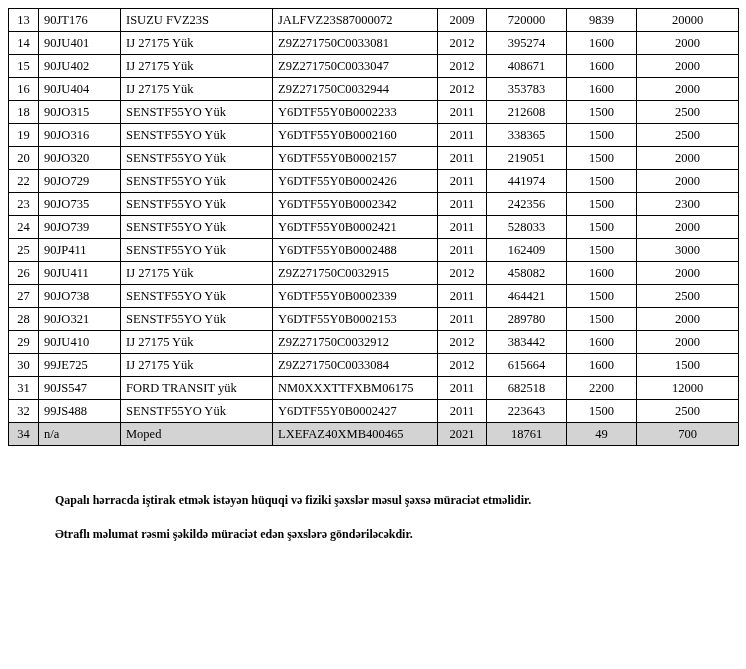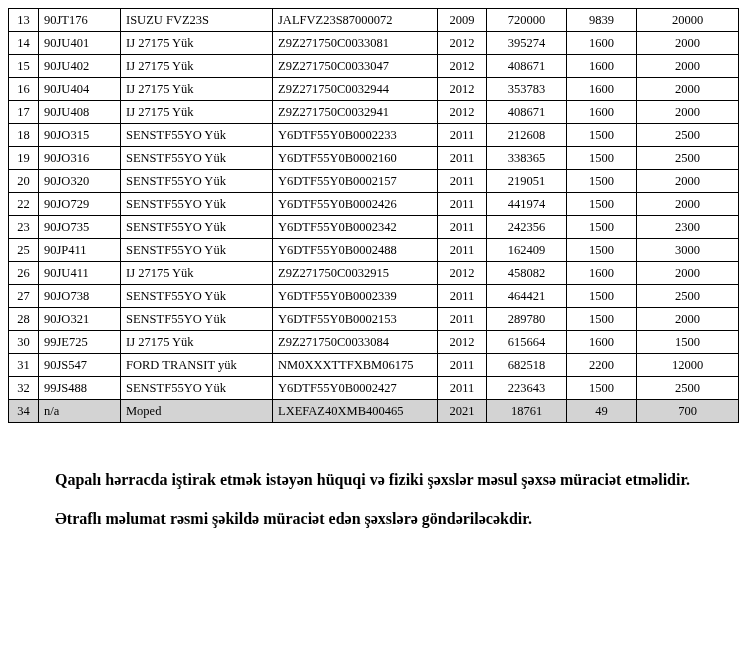--- a/index.html
+++ b/index.html
@@ -42,21 +42,21 @@
   table.vehicle-table td:nth-child(2),
   table.vehicle-table td:nth-child(3),
   table.vehicle-table td:nth-child(4) { text-align: left; padding-left: 5px; }
   tr.highlight td { background: var(--hl, #d3d3d3); }
   .notes {
     margin-top: 46px;
     padding-left: 47px;
   }
   .note {
     font-weight: bold;
-    font-size: 16px;
+    font-size: 12px;
     line-height: 1.4;
     max-width: 648px;
     margin: 16px 0 17px 0;
   }
 </style>
 </head>
 <body>
 
 <div class="page">
 
@@ -106,30 +106,20 @@
           <td>16</td>
           <td>90JU404</td>
           <td>IJ 27175 Yük</td>
           <td>Z9Z271750C0032944</td>
           <td>2012</td>
           <td>353783</td>
           <td>1600</td>
           <td>2000</td>
         </tr>
         <tr>
-          <td>17</td>
-          <td>90JU408</td>
-          <td>IJ 27175 Yük</td>
-          <td>Z9Z271750C0032941</td>
-          <td>2012</td>
-          <td>408671</td>
-          <td>1600</td>
-          <td>2000</td>
-        </tr>
-        <tr>
           <td>18</td>
           <td>90JO315</td>
           <td>SENSTF55YO Yük</td>
           <td>Y6DTF55Y0B0002233</td>
           <td>2011</td>
           <td>212608</td>
           <td>1500</td>
           <td>2500</td>
         </tr>
         <tr>
@@ -166,20 +156,30 @@
           <td>23</td>
           <td>90JO735</td>
           <td>SENSTF55YO Yük</td>
           <td>Y6DTF55Y0B0002342</td>
           <td>2011</td>
           <td>242356</td>
           <td>1500</td>
           <td>2300</td>
         </tr>
         <tr>
+          <td>24</td>
+          <td>90JO739</td>
+          <td>SENSTF55YO Yük</td>
+          <td>Y6DTF55Y0B0002421</td>
+          <td>2011</td>
+          <td>528033</td>
+          <td>1500</td>
+          <td>2000</td>
+        </tr>
+        <tr>
           <td>25</td>
           <td>90JP411</td>
           <td>SENSTF55YO Yük</td>
           <td>Y6DTF55Y0B0002488</td>
           <td>2011</td>
           <td>162409</td>
           <td>1500</td>
           <td>3000</td>
         </tr>
         <tr>
@@ -203,20 +203,30 @@
           <td>2500</td>
         </tr>
         <tr>
           <td>28</td>
           <td>90JO321</td>
           <td>SENSTF55YO Yük</td>
           <td>Y6DTF55Y0B0002153</td>
           <td>2011</td>
           <td>289780</td>
           <td>1500</td>
+          <td>2000</td>
+        </tr>
+        <tr>
+          <td>29</td>
+          <td>90JU410</td>
+          <td>IJ 27175 Yük</td>
+          <td>Z9Z271750C0032912</td>
+          <td>2012</td>
+          <td>383442</td>
+          <td>1600</td>
           <td>2000</td>
         </tr>
         <tr>
           <td>30</td>
           <td>99JE725</td>
           <td>IJ 27175 Yük</td>
           <td>Z9Z271750C0033084</td>
           <td>2012</td>
           <td>615664</td>
           <td>1600</td>

